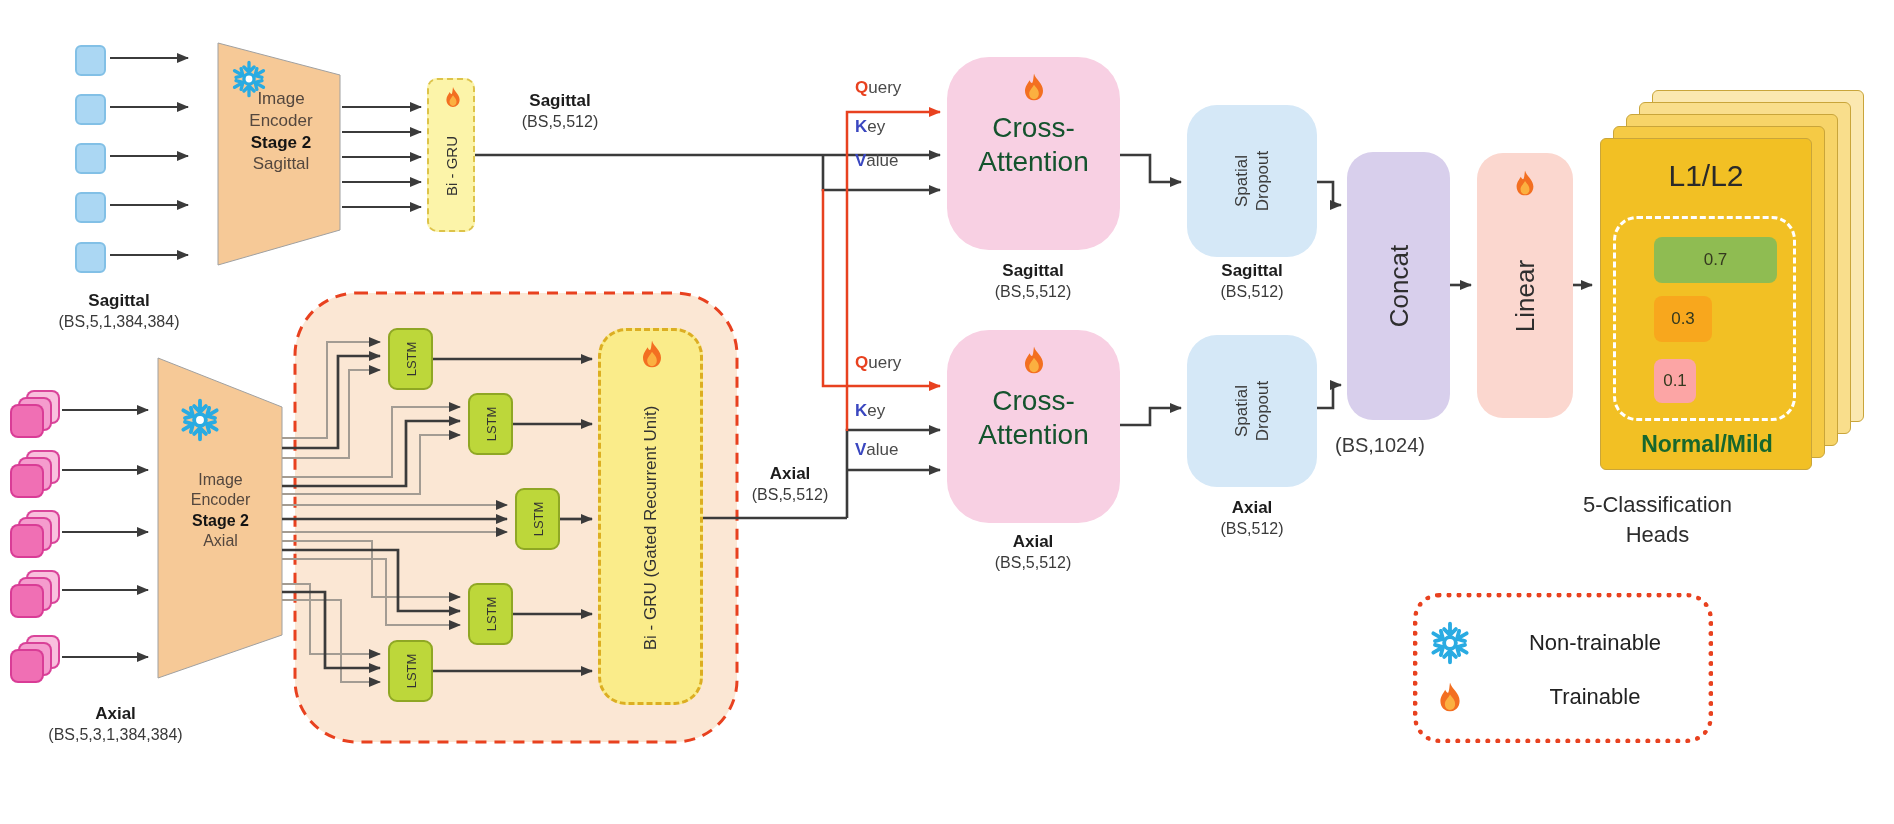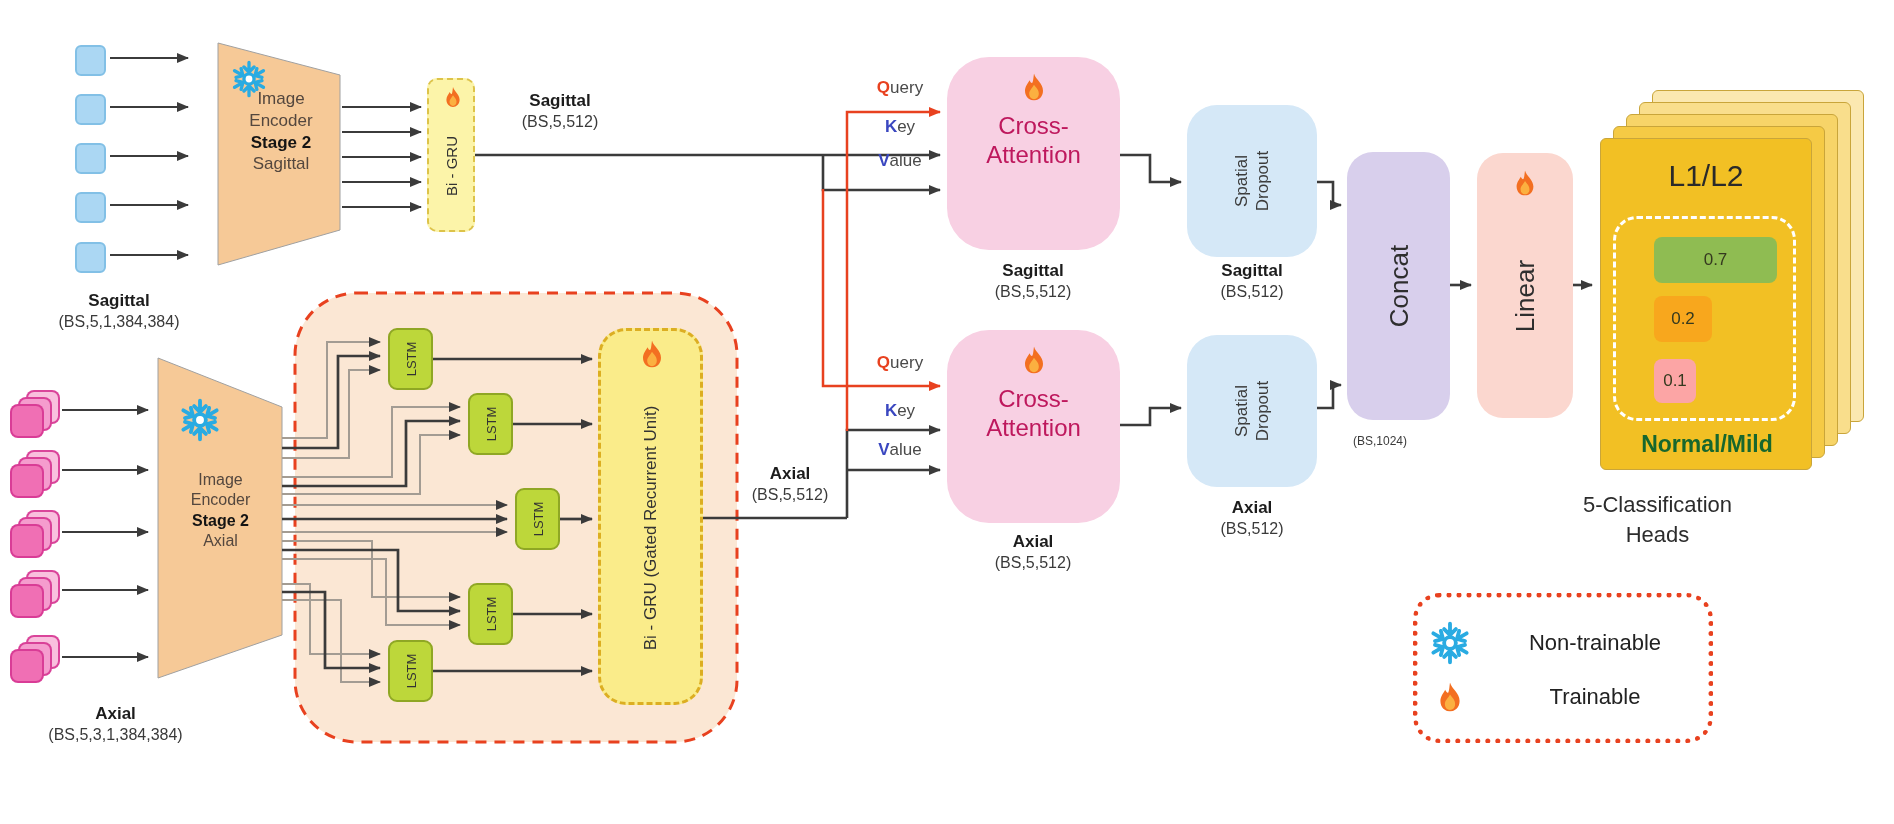--- a/index.html
+++ b/index.html
@@ -23,31 +23,31 @@
   .gru1{position:absolute;left:427px;top:78px;width:48px;height:154px;border-radius:10px;
         background:#fcf4a9;border:2px dashed #ddc34a;box-sizing:border-box;}
   .gru2{position:absolute;left:598px;top:328px;width:105px;height:377px;border-radius:28px;
         background:#faec8a;border:3px dashed #dcae22;box-sizing:border-box;}
   .lstm{position:absolute;width:45px;height:62px;border-radius:9px;background:#bdd73a;
         border:2px solid #8fa724;box-sizing:border-box;}
   .vtext{position:absolute;left:50%;top:50%;transform:translate(-50%,-50%) rotate(-90deg);
          white-space:nowrap;}
   .ca{position:absolute;width:173px;height:193px;border-radius:42px;background:#f8d0e3;
       display:flex;flex-direction:column;align-items:center;}
-  .ca .t{font-size:24px;line-height:1.22;color:#be185d;text-align:center;}
+  .ca .t{font-size:28px;line-height:1.22;color:#14532d;text-align:center;}
   .sd{position:absolute;width:130px;height:152px;border-radius:30px;background:#d5e8f7;}
   .sd .vtext{font-size:17px;line-height:1.25;text-align:center;color:#3b3b3b;}
   .concat{position:absolute;left:1347px;top:152px;width:103px;height:268px;border-radius:26px;background:#d8cfec;}
   .concat .vtext{font-size:26px;color:#2e2e2e;}
   .linear{position:absolute;left:1477px;top:153px;width:96px;height:265px;border-radius:26px;background:#fbd7cf;}
   .linear .vtext{font-size:26px;color:#2e2e2e;top:54%;}
   .wire-label{position:absolute;text-align:center;line-height:1.3;}
   .wire-label b{font-size:17px;color:#1c1c1c;}
   .wire-label span{display:block;font-size:16px;color:#3a3a3a;}
-  .qkv{position:absolute;width:90px;text-align:center;font-size:17px;color:#4a4a4a;}
+  .qkv{position:absolute;width:90px;font-size:17px;color:#4a4a4a;}
   .qkv b.q{color:#e8411f;}
   .qkv b.kv{color:#3a47c0;}
   
   .card{position:absolute;width:212px;height:332px;border-radius:6px;border:1px solid #c9a53a;box-sizing:border-box;}
   .headcard{background:#f2c024;}
   .dashbox{position:absolute;left:12px;top:77px;width:183px;height:205px;border:3px dashed #ffffff;
            border-radius:24px;box-sizing:border-box;}
   .bar{position:absolute;left:22px;border-radius:8px;display:flex;align-items:center;justify-content:center;
        font-size:17px;color:#35391f;margin-left:16px;}
   .legend{position:absolute;left:1413px;top:593px;width:300px;height:150px;border:5px dotted #e8411f;
@@ -331,42 +331,42 @@
     </div>
   </div>
   <div class="abs wire-label" style="left:1172px;top:497px;width:160px;">
     <b>Axial</b>
     <span>(BS,512)</span>
   </div>
 
   <div class="concat">
     <div class="vtext">Concat</div>
   </div>
-  <div class="abs" style="left:1310px;top:434px;width:140px;text-align:center;font-size:12px;color:#3a3a3a;">(BS,1024)</div>
+  <div class="abs" style="left:1310px;top:434px;width:140px;text-align:center;font-size:20px;color:#3a3a3a;">(BS,1024)</div>
 
   <div class="linear">
     <svg class="abs" style="left:34px;top:15px;" width="28" height="30" viewBox="0 0 20 18">
         <use href="#flame"></use>
       </svg>
     <div class="vtext">Linear</div>
   </div>
 
   <div class="abs" style="left:1600px;top:86px;width:270px;height:390px;">
     <div class="card" style="left:52px;top:4px;background:#fbe8b0;"></div>
     <div class="card" style="left:39px;top:16px;background:#f9de8c;"></div>
     <div class="card" style="left:26px;top:28px;background:#f7d468;"></div>
     <div class="card" style="left:13px;top:40px;background:#f5ca45;"></div>
     <div class="card headcard" style="left:0;top:52px;">
       <div class="center" style="margin-top:20px;font-size:30px;color:#2a2a2a;">L1/L2</div>
       <div class="dashbox">
         <div class="bar" style="top:18px;width:123px;height:46px;background:#8fbc52;">
             <span>0.7</span>
           </div>
         <div class="bar" style="top:77px;width:58px;height:46px;background:#f8a71d;">
-            <span>0.2</span>
+            <span>0.3</span>
           </div>
         <div class="bar" style="top:140px;width:42px;height:44px;background:#fca5a5;">
             <span>0.1</span>
           </div>
       </div>
       <div class="abs center" style="left:0;bottom:11px;width:212px;font-size:23px;font-weight:bold;color:#17672d;">Normal/Mild</div>
     </div>
   </div>
 
   <div class="caption">

